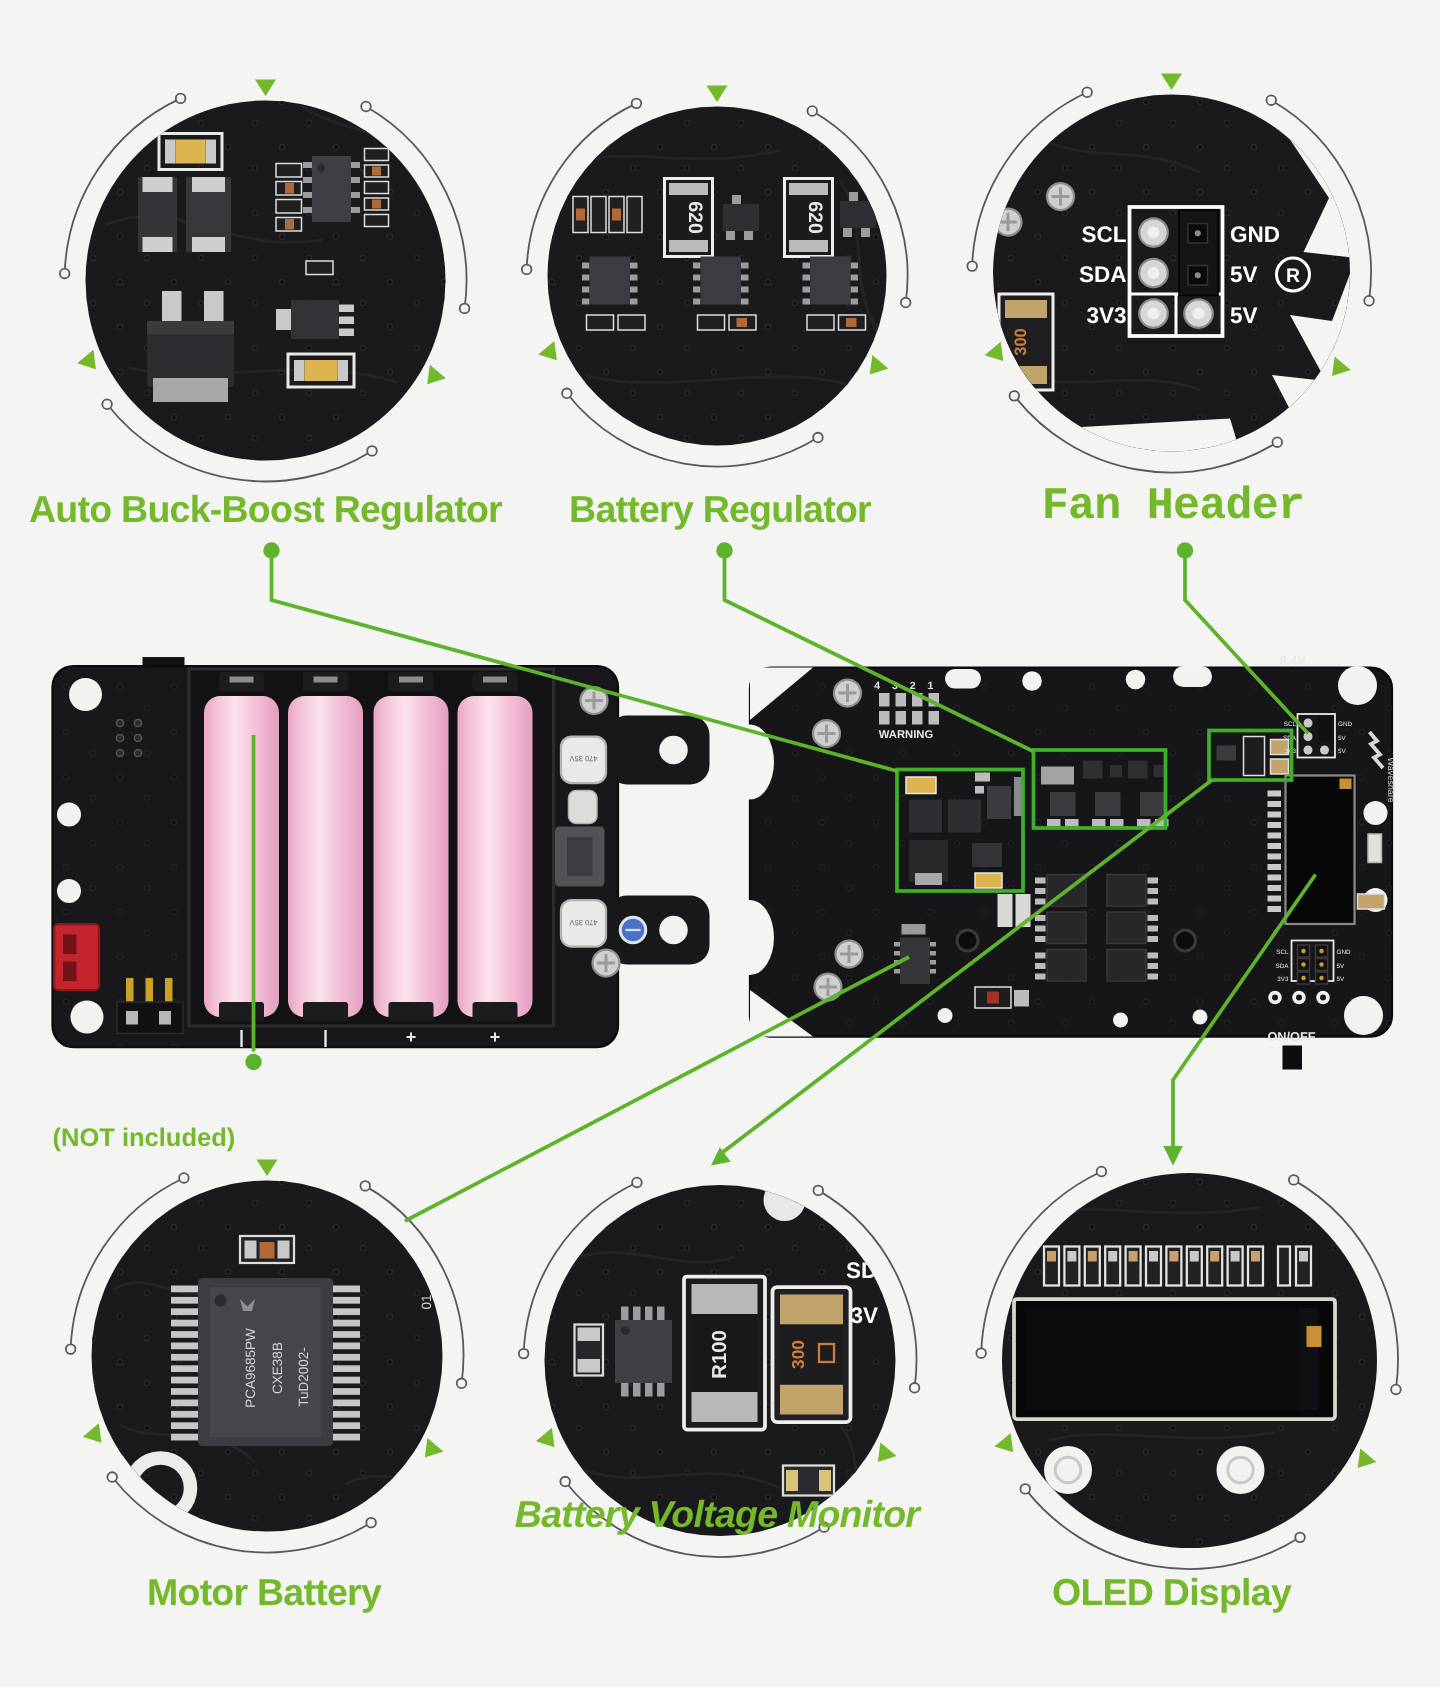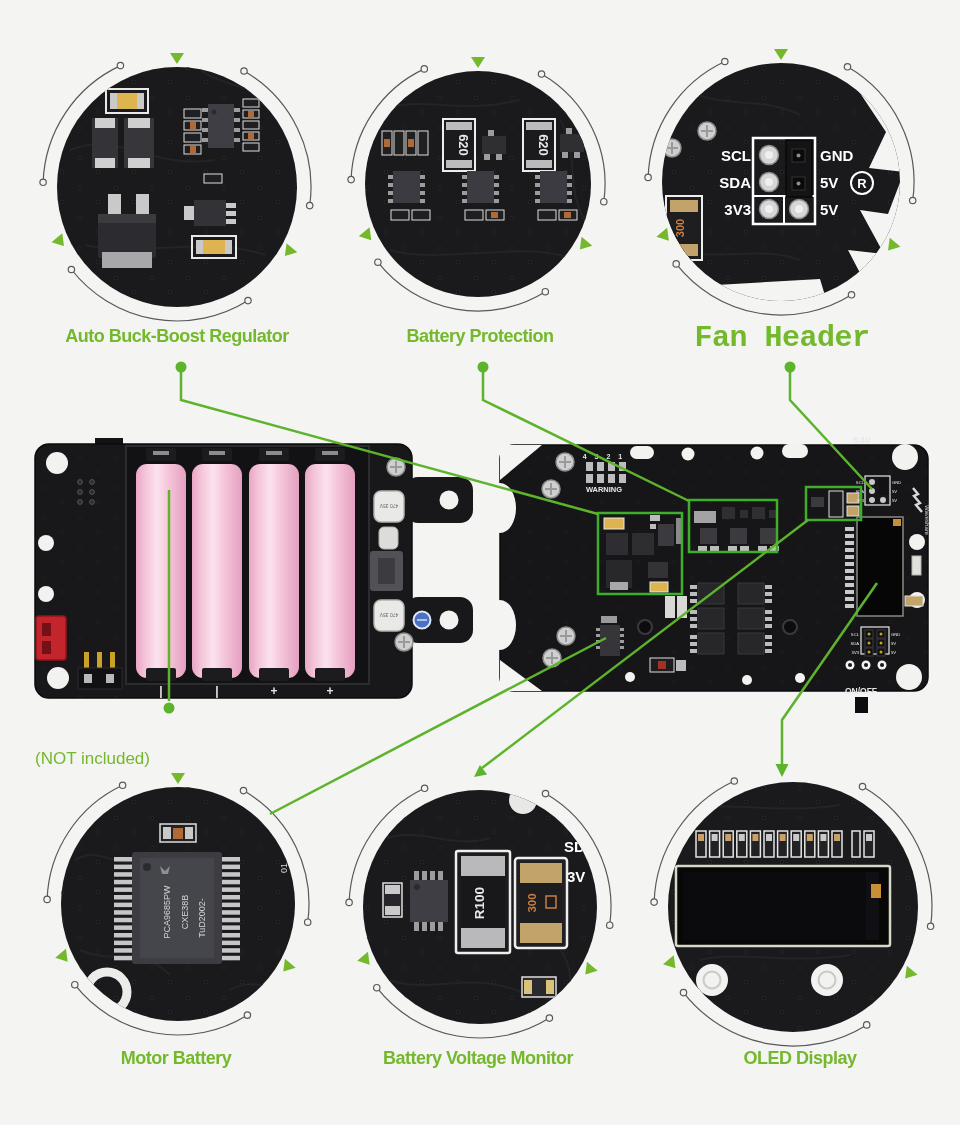--- a/index.html
+++ b/index.html
@@ -14,24 +14,24 @@
     position:relative;width:960px;height:1125px;background:var(--bg);
     overflow:hidden;font-family:"Liberation Sans",sans-serif;
   }
   #scene{position:absolute;left:0;top:0;}
   svg text{font-family:"Liberation Sans",sans-serif;}
   .cap-label{
     position:absolute;color:var(--green);white-space:nowrap;
     font-weight:700;letter-spacing:-0.5px;
   }
   .centered{transform:translateX(-50%);}
-  .fs25{font-size:18px;}
+  .fs25{font-size:25px;}
   .fs30{font-size:30px;}
   .fs27{font-size:27px;font-weight:400;letter-spacing:0;}
-  .fs17{font-size:17px;font-weight:400;letter-spacing:0;text-align:center;}
+  .fs17{font-size:17px;font-weight:700;letter-spacing:0;text-align:center;}
 </style>
 </head>
 <body>
 
 <div id="stage">
 
 <svg id="scene" width="960" height="1125" viewBox="0 0 960 1125">
   <defs>
     <pattern id="vias" width="36" height="30" patternUnits="userSpaceOnUse">
       <circle cx="8" cy="8" r="1.7" fill="#0c0c0e" stroke="#2e2e33" stroke-width="0.8"></circle>
@@ -840,20 +840,20 @@
       <circle cx="483" cy="367" r="5.5"></circle>
       <circle cx="790" cy="367" r="5.5"></circle>
       <circle cx="169" cy="708" r="5.5"></circle>
       <polygon points="474,777 487.1,774.5 479.9,764.9"></polygon>
       <polygon points="782,777 775.5,764 788.5,764"></polygon>
     </g>
   </g>
 </svg>
 
 <div class="cap-label centered fs25" style="left:177px;top:326px;">Auto Buck-Boost Regulator</div>
-<div class="cap-label centered fs25" style="left:480px;top:326px;">Battery Protection</div>
+<div class="cap-label centered fs25" style="left:480px;top:326px;">Battery Regulator</div>
 <div class="cap-label centered fs30" style="left:782px;top:321px;font-family:Liberation Mono, monospace;">Fan Header</div>
 <div class="cap-label fs17" style="left:35px;top:749px;">(NOT included)</div>
 <div class="cap-label centered fs25" style="left:176px;top:1048px;">Motor Battery</div>
-<div class="cap-label centered fs25" style="left:478px;top:1048px;">Battery Voltage Monitor</div>
-<div class="cap-label centered fs25" style="left:781px;top:1048px;margin-left:19px;">OLED Display</div>
+<div class="cap-label centered fs25" style="left:478px;top:996px;font-style:italic;">Battery Voltage Monitor</div>
+<div class="cap-label centered fs25" style="left:781px;top:1048px;">OLED Display</div>
 
 </div>
 
 </body></html>

